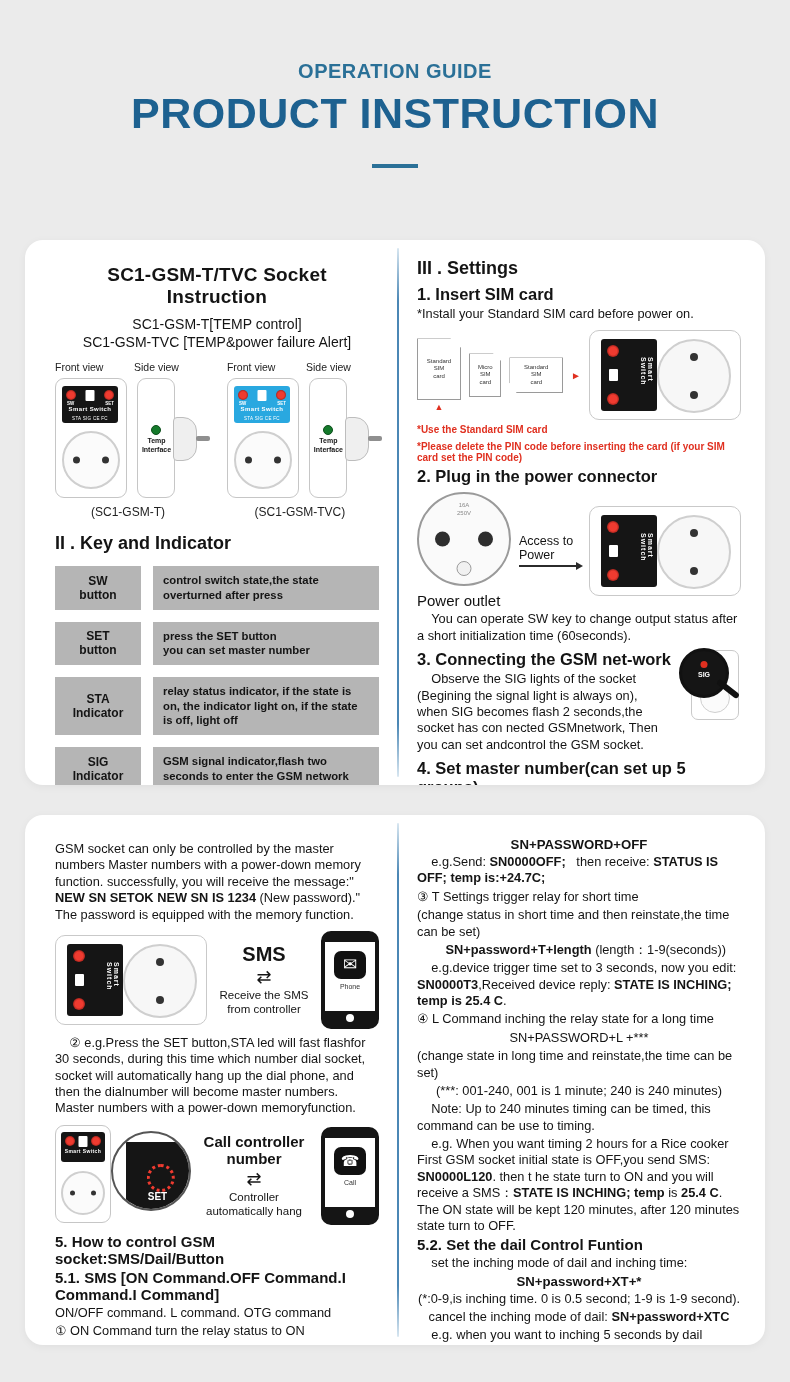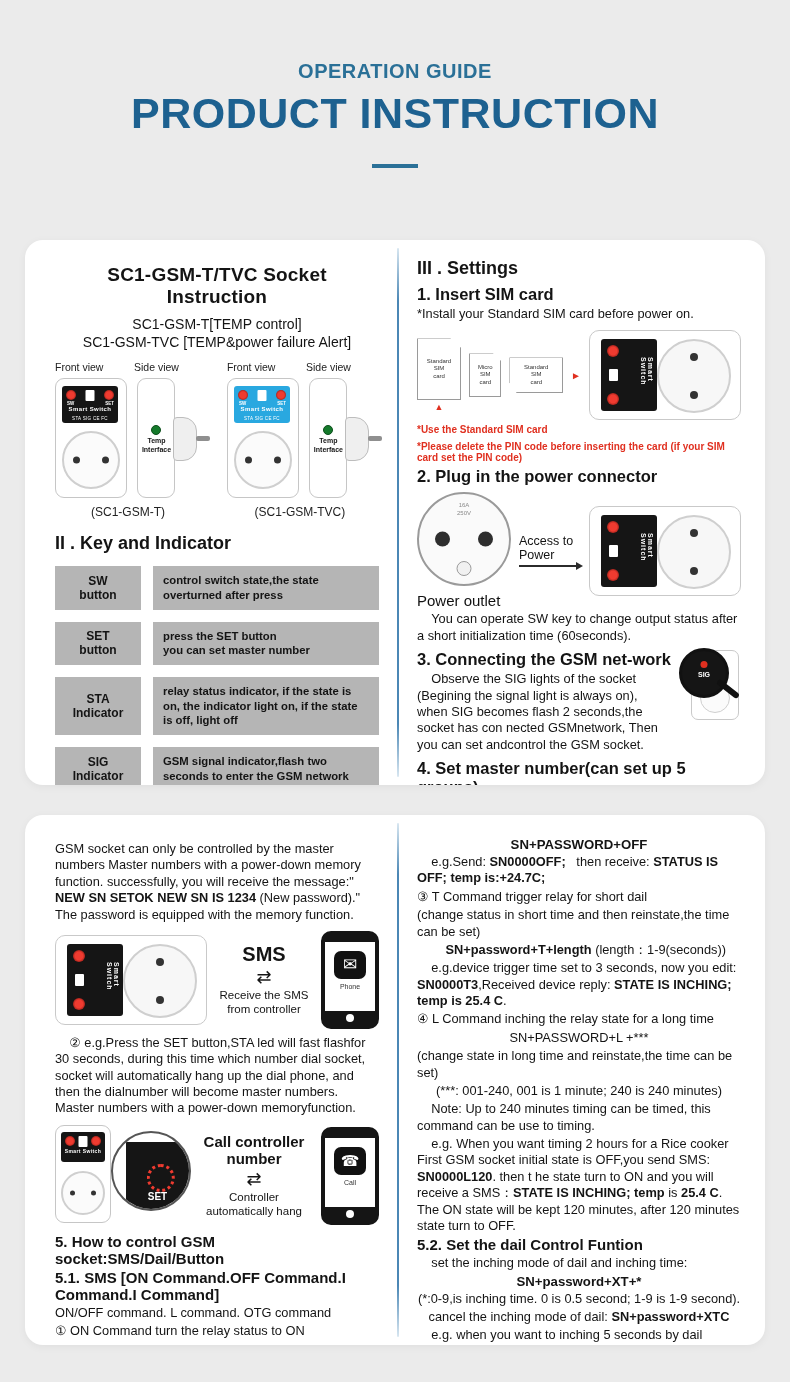--- a/index.html
+++ b/index.html
@@ -429,21 +429,21 @@
         <div class="p">① ON Command turn the relay status to ON</div>
         <div class="cmd">SN+PASSWORD+ON</div>
 
       </div>
 
       <div class="divider"></div>
 
       <div class="col colR">
         <div class="cmd">SN+PASSWORD+OFF</div>
         <div class="p"><span>    e.g.Send: </span><b>SN0000OFF;</b><span>   then receive: </span><b>STATUS IS OFF; temp is:+24.7C;</b></div>
-        <div class="p">③ T Command trigger relay for short dail</div>
+        <div class="p">③ T Settings trigger relay for short time</div>
         <div class="p">(change status in short time and then reinstate,the time can be set)</div>
         <div class="p"><span>        </span><b>SN+password+T+length</b><span> (length：1-9(seconds))</span></div>
         <div class="p"><span>    e.g.device trigger time set to 3 seconds, now you edit: </span><b>SN0000T3</b><span>,Received device reply: </span><b>STATE IS INCHING; temp is 25.4 C</b><span>.</span></div>
         <div class="p">④ L Command inching the relay state for a long time</div>
         <div class="p center">SN+PASSWORD+L +***</div>
         <div class="p">(change state in long time and reinstate,the time can be set)</div>
         <div class="p center">(***: 001-240, 001 is 1 minute; 240 is 240 minutes)</div>
         <div class="p">    Note: Up to 240 minutes timing can be timed, this command can be use to timing.</div>
         <div class="p"><span>    e.g. When you want timing 2 hours for a Rice cooker First GSM socket initial state is OFF,you send SMS: </span><b>SN0000L120</b><span>. then t he state turn to ON and you will receive a SMS：</span><b>STATE IS INCHING; temp</b><span> is </span><b>25.4 C</b><span>. The ON state will be kept 120 minutes, after 120 minutes state turn to OFF.</span></div>
         <div class="h-num sm" style="margin:2px 0 0;">5.2. Set the dail Control Funtion</div>

